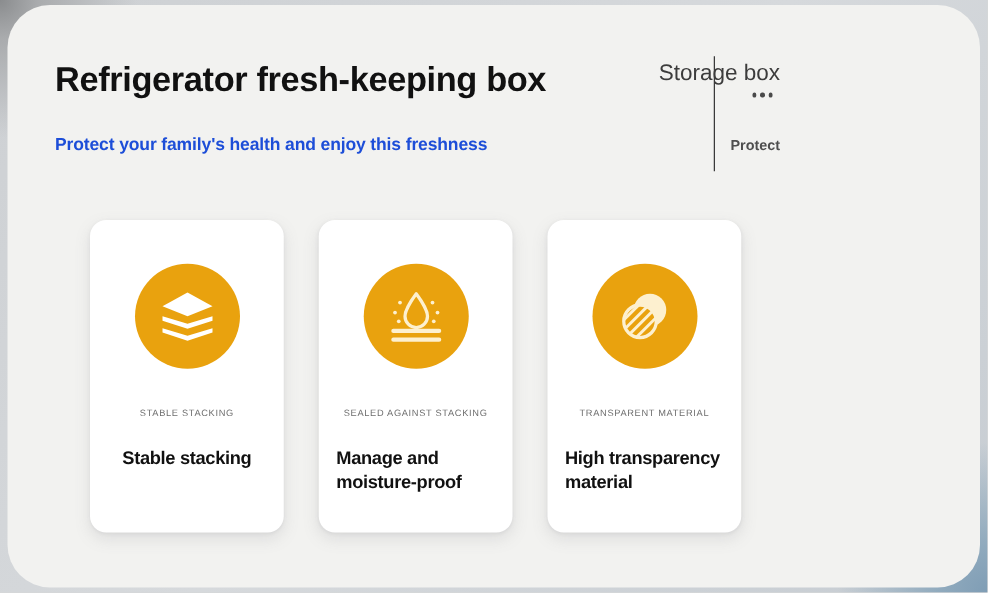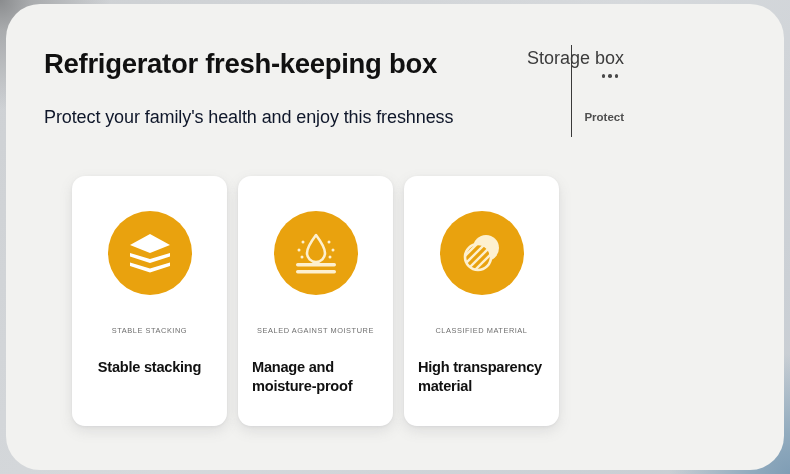--- a/index.html
+++ b/index.html
@@ -53,23 +53,23 @@
     font-weight: bold;
     color: #111111;
     letter-spacing: -0.3px;
     white-space: nowrap;
   }
 
   .subtitle {
     position: absolute;
     left: 38px;
     top: 103px;
-    font-size: 18px;
-    font-weight: normal;
-    color: #0f172a;
+    font-size: 14px;
+    font-weight: bold;
+    color: #1d4ed8;
     letter-spacing: -0.1px;
     white-space: nowrap;
   }
 
   .divider {
     position: absolute;
     left: 565px;
     top: 41px;
     width: 1px;
     height: 92px;
@@ -112,21 +112,21 @@
   }
 
   
   .cards {
     position: absolute;
     left: 66px;
     top: 172px;
     width: 660px;
     height: 250px;
     display: flex;
-    gap: 11px;
+    gap: 28px;
   }
 
   .card {
     width: 155px;
     height: 250px;
     background: #ffffff;
     border-radius: 13px;
     box-shadow: 0 5px 13px rgba(120,120,125,0.16), 0 1px 3px rgba(120,120,125,0.10);
     position: relative;
     flex: none;
@@ -218,21 +218,21 @@
           <circle cx="12" cy="12" r="1.5" fill="#fdf0cf"></circle>
           <circle cx="38" cy="12" r="1.5" fill="#fdf0cf"></circle>
           <circle cx="8" cy="20" r="1.5" fill="#fdf0cf"></circle>
           <circle cx="42" cy="20" r="1.5" fill="#fdf0cf"></circle>
           <circle cx="11" cy="27" r="1.5" fill="#fdf0cf"></circle>
           <circle cx="39" cy="27" r="1.5" fill="#fdf0cf"></circle>
           <rect x="5" y="33" width="40" height="3.4" rx="1.7" fill="#fdf0cf"></rect>
           <rect x="5" y="40" width="40" height="3.4" rx="1.7" fill="#fdf0cf"></rect>
         </svg>
       </div>
-      <div class="eyebrow">SEALED AGAINST MOISTURE</div>
+      <div class="eyebrow">SEALED AGAINST STACKING</div>
       <div class="card-title">Manage and moisture-proof</div>
     </div>
 
     <div class="card">
       <div class="icon-circle">
         <svg width="46" height="46" viewBox="0 0 46 46">
           <defs>
             <clipPath id="hatchClip">
               <circle cx="19" cy="27" r="13"></circle>
             </clipPath>
@@ -242,18 +242,18 @@
           <circle cx="19" cy="27" r="13" fill="none" stroke="#fdf0cf" stroke-width="2.6"></circle>
           <g clip-path="url(#hatchClip)" stroke="#fdf0cf" stroke-width="2.4">
             <line x1="2" y1="30" x2="24" y2="8"></line>
             <line x1="2" y1="38" x2="32" y2="8"></line>
             <line x1="6" y1="42" x2="36" y2="12"></line>
             <line x1="12" y1="44" x2="38" y2="18"></line>
             <line x1="20" y1="46" x2="40" y2="26"></line>
           </g>
         </svg>
       </div>
-      <div class="eyebrow">CLASSIFIED MATERIAL</div>
+      <div class="eyebrow">TRANSPARENT MATERIAL</div>
       <div class="card-title">High transparency material</div>
     </div>
 
   </div>
 </div>
 
 </body></html>

